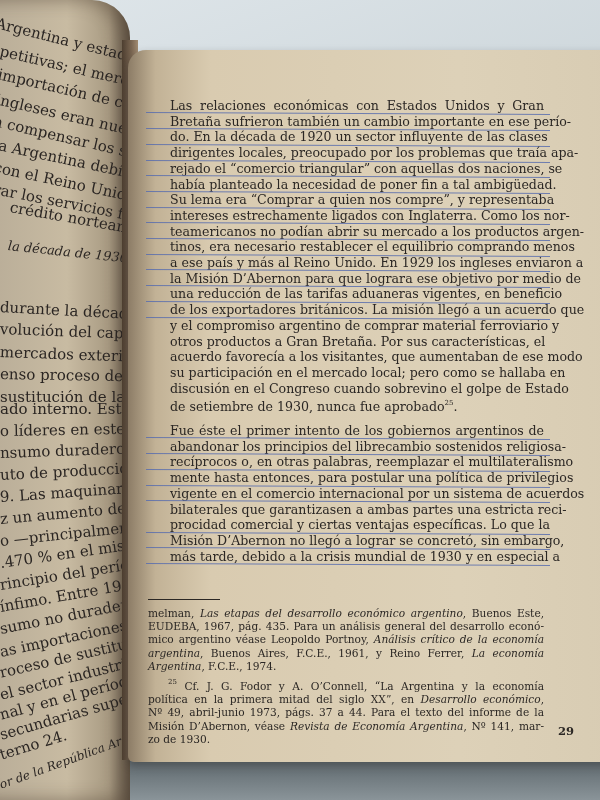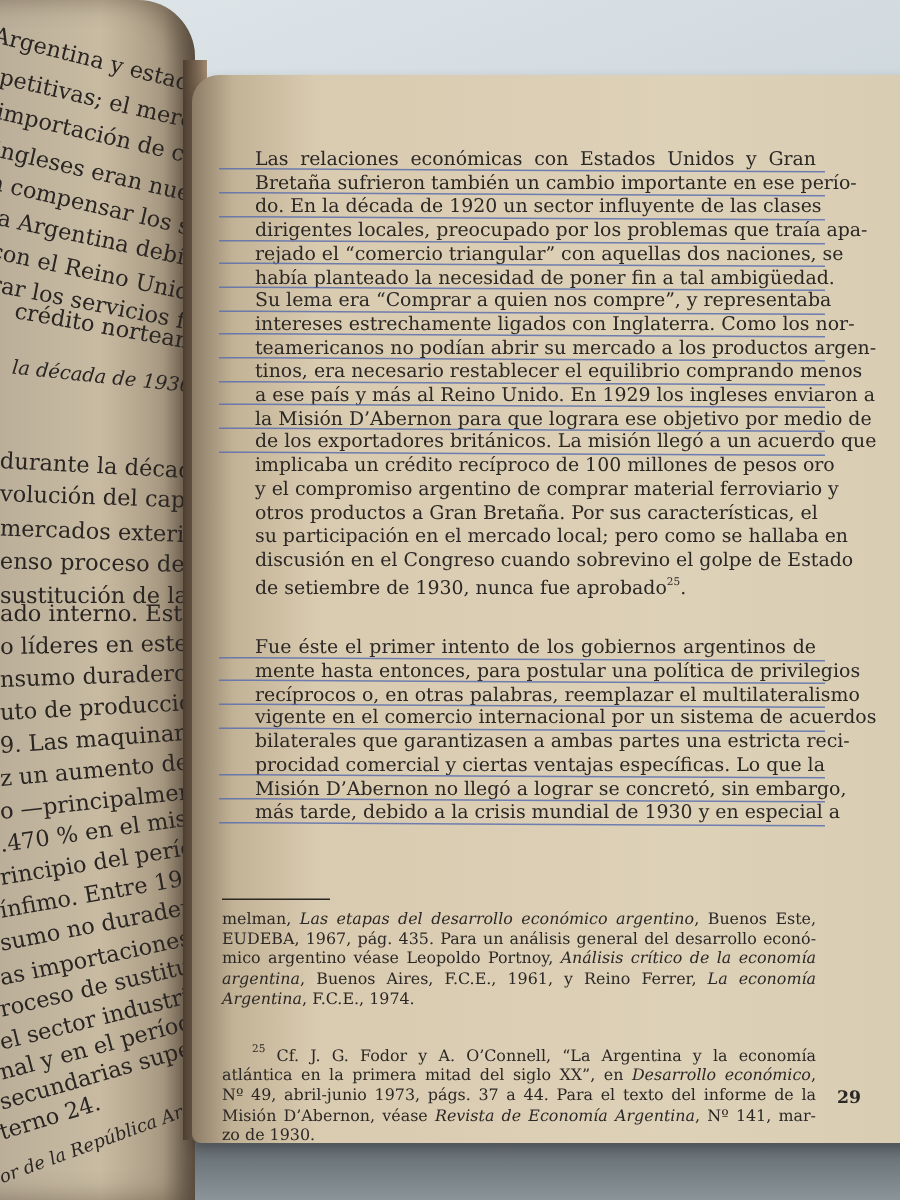--- a/index.html
+++ b/index.html
@@ -62,21 +62,21 @@
     .page-text {
       position: absolute;
       left: 20px; top: 48px;
       width: 396px;
       color: #2b2724;
       font-size: 12.6px;
       line-height: 15.7px;
       text-align: justify;
     }
     .para { margin: 0; text-indent: 22px; }
-    .para + .para { margin-top: 24px; }
+    .para + .para { margin-top: 8px; }
     .line {
       display: block;
       text-align: justify;
       text-align-last: justify;
       white-space: nowrap;
       position: relative;
     }
     .line.last { text-align-last: left; }
     .line.ul::after {
       content: "";
@@ -173,51 +173,53 @@
         <span class="line ul">do. En la década de 1920 un sector influyente de las clases</span>
         <span class="line ul">dirigentes locales, preocupado por los problemas que traía apa-</span>
         <span class="line ul">rejado el “comercio triangular” con aquellas dos naciones, se</span>
         <span class="line ul">había planteado la necesidad de poner fin a tal ambigüedad.</span>
         <span class="line ul">Su lema era “Comprar a quien nos compre”, y representaba</span>
         <span class="line ul">intereses estrechamente ligados con Inglaterra. Como los nor-</span>
         <span class="line ul">teamericanos no podían abrir su mercado a los productos argen-</span>
         <span class="line ul">tinos, era necesario restablecer el equilibrio comprando menos</span>
         <span class="line ul">a ese país y más al Reino Unido. En 1929 los ingleses enviaron a</span>
         <span class="line ul">la Misión D’Abernon para que lograra ese objetivo por medio de</span>
+        <span class="line ul">una reducción de las tarifas aduaneras vigentes, en beneficio</span>
         <span class="line ul">de los exportadores británicos. La misión llegó a un acuerdo que</span>
-        <span class="line">implicaba un crédito recíproco de 100 millones de pesos oro</span>
         <span class="line">y el compromiso argentino de comprar material ferroviario y</span>
         <span class="line">otros productos a Gran Bretaña. Por sus características, el</span>
+        <span class="line">acuerdo favorecía a los visitantes, que aumentaban de ese modo</span>
         <span class="line">su participación en el mercado local; pero como se hallaba en</span>
         <span class="line">discusión en el Congreso cuando sobrevino el golpe de Estado</span>
         <span class="line last"><span>de setiembre de 1930, nunca fue aprobado</span><span class="sup">25</span>.</span>
       </p>
       <p class="para">
         <span class="line ul">Fue éste el primer intento de los gobiernos argentinos de</span>
+        <span class="line ul">abandonar los principios del librecambio sostenidos religiosa-</span>
+        <span class="line ul">recíprocos o, en otras palabras, reemplazar el multilateralismo</span>
         <span class="line ul">mente hasta entonces, para postular una política de privilegios</span>
-        <span class="line ul">recíprocos o, en otras palabras, reemplazar el multilateralismo</span>
         <span class="line ul">vigente en el comercio internacional por un sistema de acuerdos</span>
         <span class="line">bilaterales que garantizasen a ambas partes una estricta reci-</span>
         <span class="line ul">procidad comercial y ciertas ventajas específicas. Lo que la</span>
         <span class="line ul">Misión D’Abernon no llegó a lograr se concretó, sin embargo,</span>
         <span class="line ul">más tarde, debido a la crisis mundial de 1930 y en especial a</span>
       </p>
     </div>
 
     <div class="fn-rule"></div>
 
     <div class="footnotes">
       <span class="fn-line"><span>melman, </span><i>Las etapas del desarrollo económico argentino</i><span>, Buenos Este,</span></span>
       <span class="fn-line">EUDEBA, 1967, pág. 435. Para un análisis general del desarrollo econó-</span>
       <span class="fn-line"><span>mico argentino véase Leopoldo Portnoy, </span><i>Análisis crítico de la economía</i></span>
       <span class="fn-line"><i>argentina</i><span>, Buenos Aires, F.C.E., 1961, y Reino Ferrer, </span><i>La economía</i></span>
       <span class="fn-line last"><i>Argentina</i><span>, F.C.E., 1974.</span></span>
 
-      <span class="fn-line indent" style="margin-top:20px"><span class="sup">25</span><span> Cf. J. G. Fodor y A. O’Connell, “La Argentina y la economía</span></span>
-      <span class="fn-line"><span>atlántica en la primera mitad del siglo XX”, en </span><i>Desarrollo económico</i><span>,</span></span>
+      <span class="fn-line indent" style="margin-top:3px"><span class="sup">25</span><span> Cf. J. G. Fodor y A. O’Connell, “La Argentina y la economía</span></span>
+      <span class="fn-line"><span>política en la primera mitad del siglo XX”, en </span><i>Desarrollo económico</i><span>,</span></span>
       <span class="fn-line">Nº 49, abril-junio 1973, págs. 37 a 44. Para el texto del informe de la</span>
       <span class="fn-line"><span>Misión D’Abernon, véase </span><i>Revista de Economía Argentina</i><span>, Nº 141, mar-</span></span>
       <span class="fn-line last">zo de 1930.</span>
     </div>
 
     <div class="page-number">29</div>
   </div>
 </div>
 
 </body></html>

